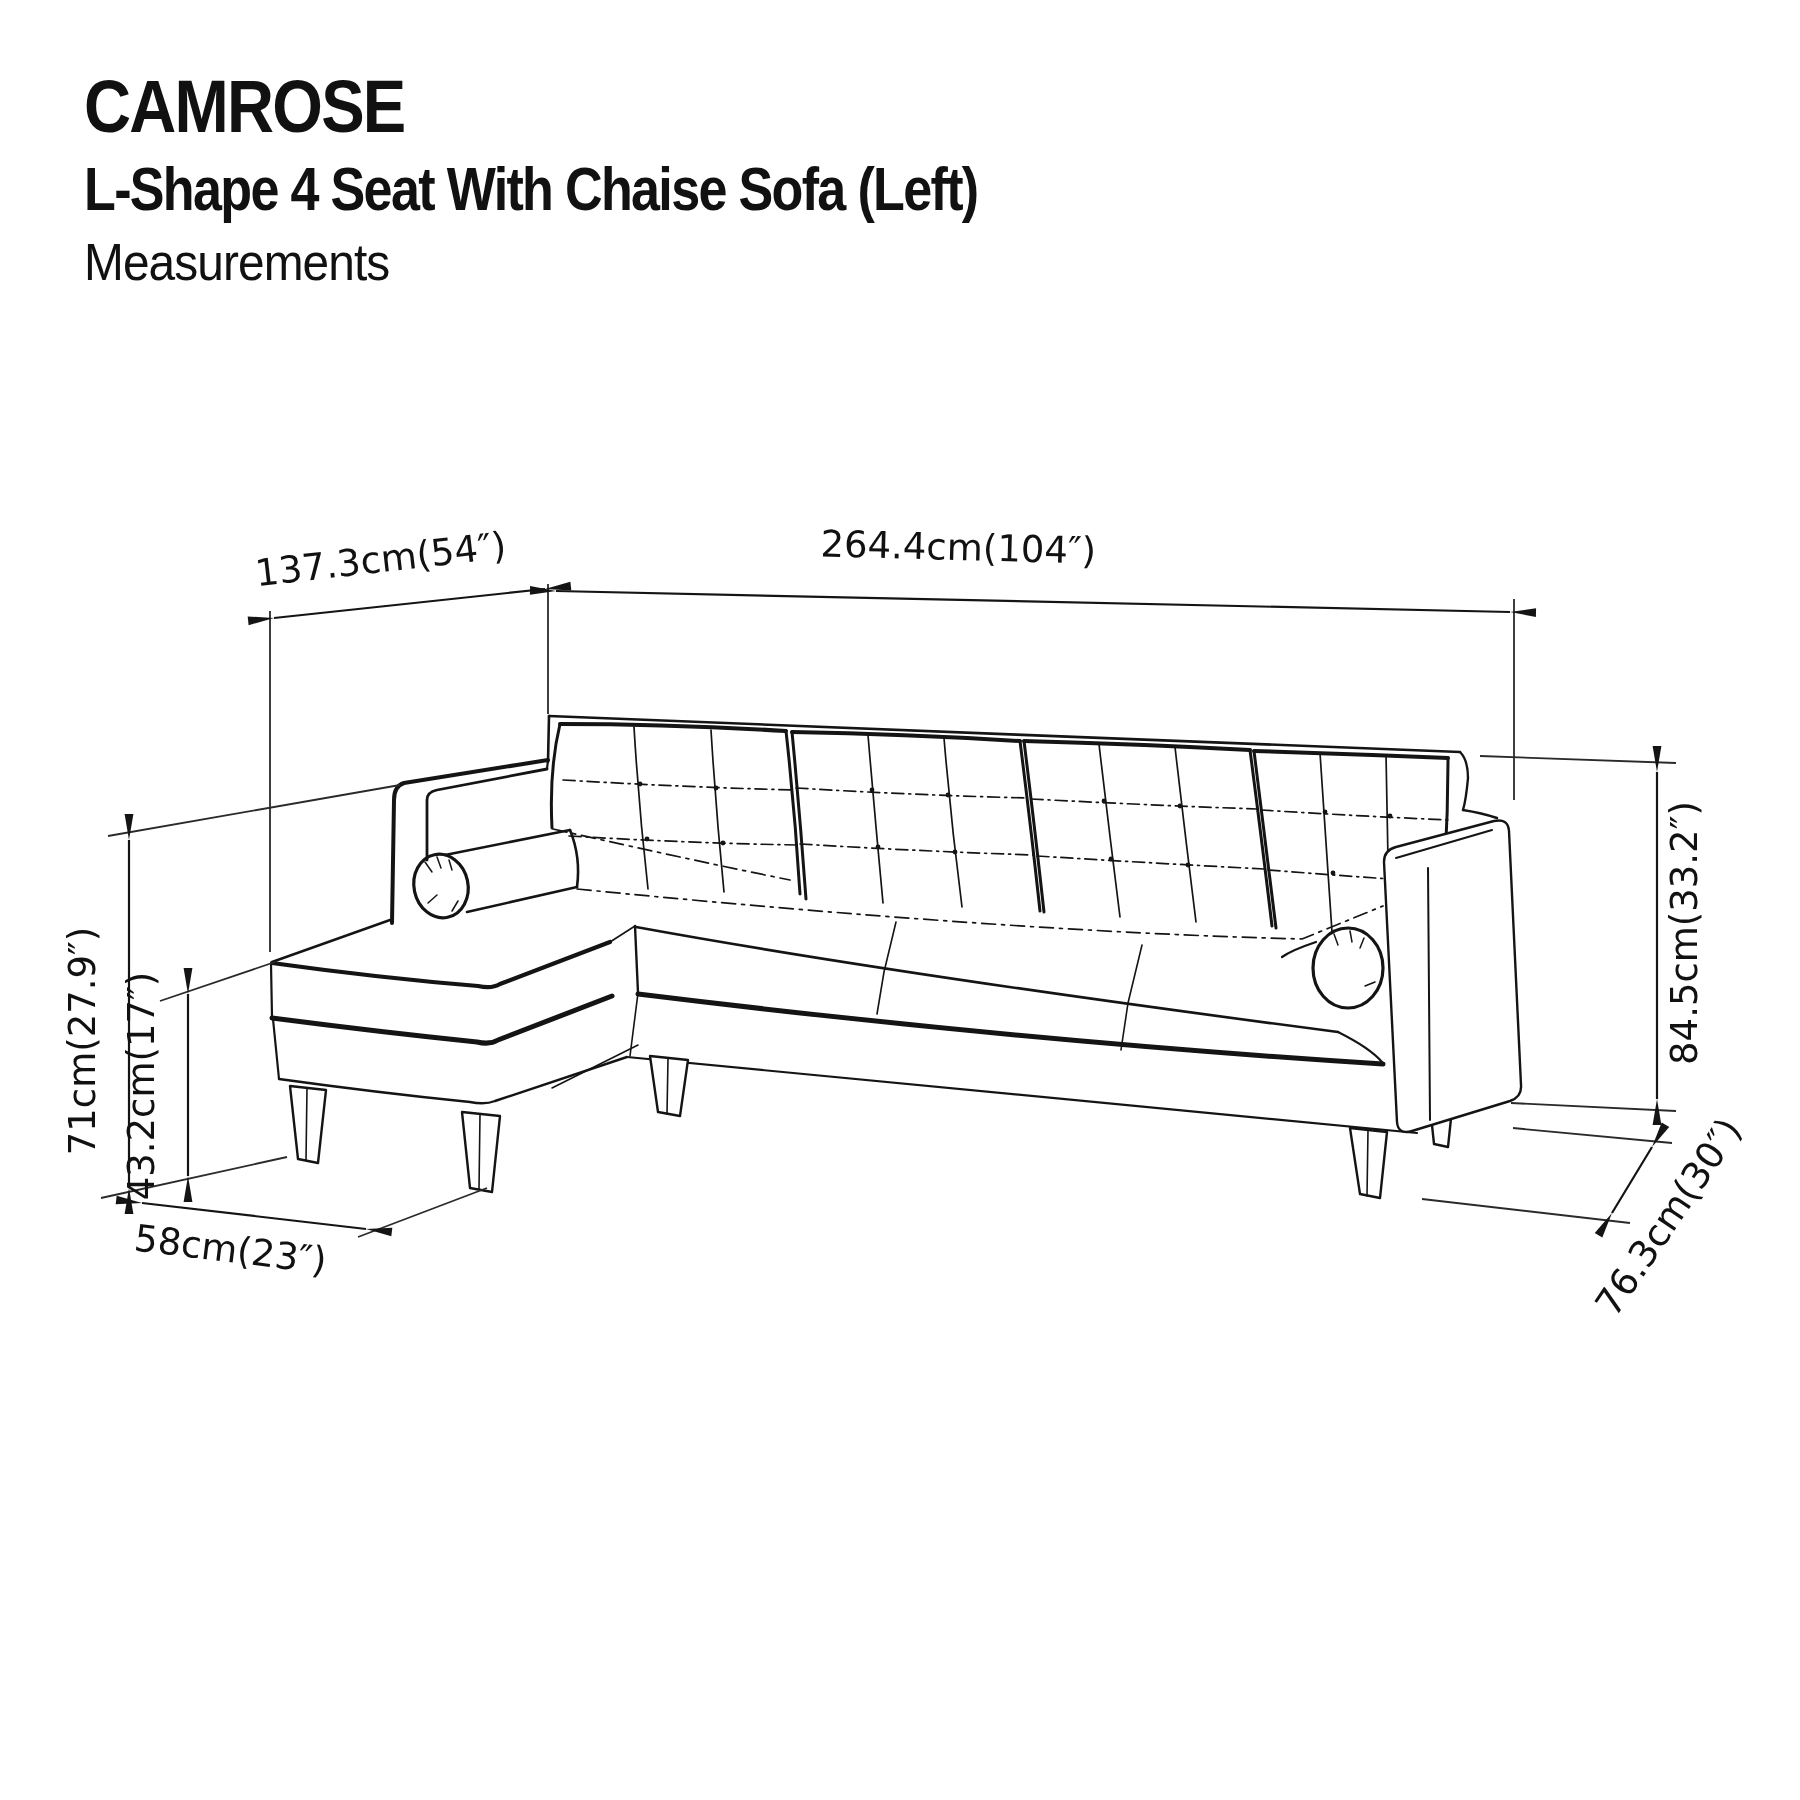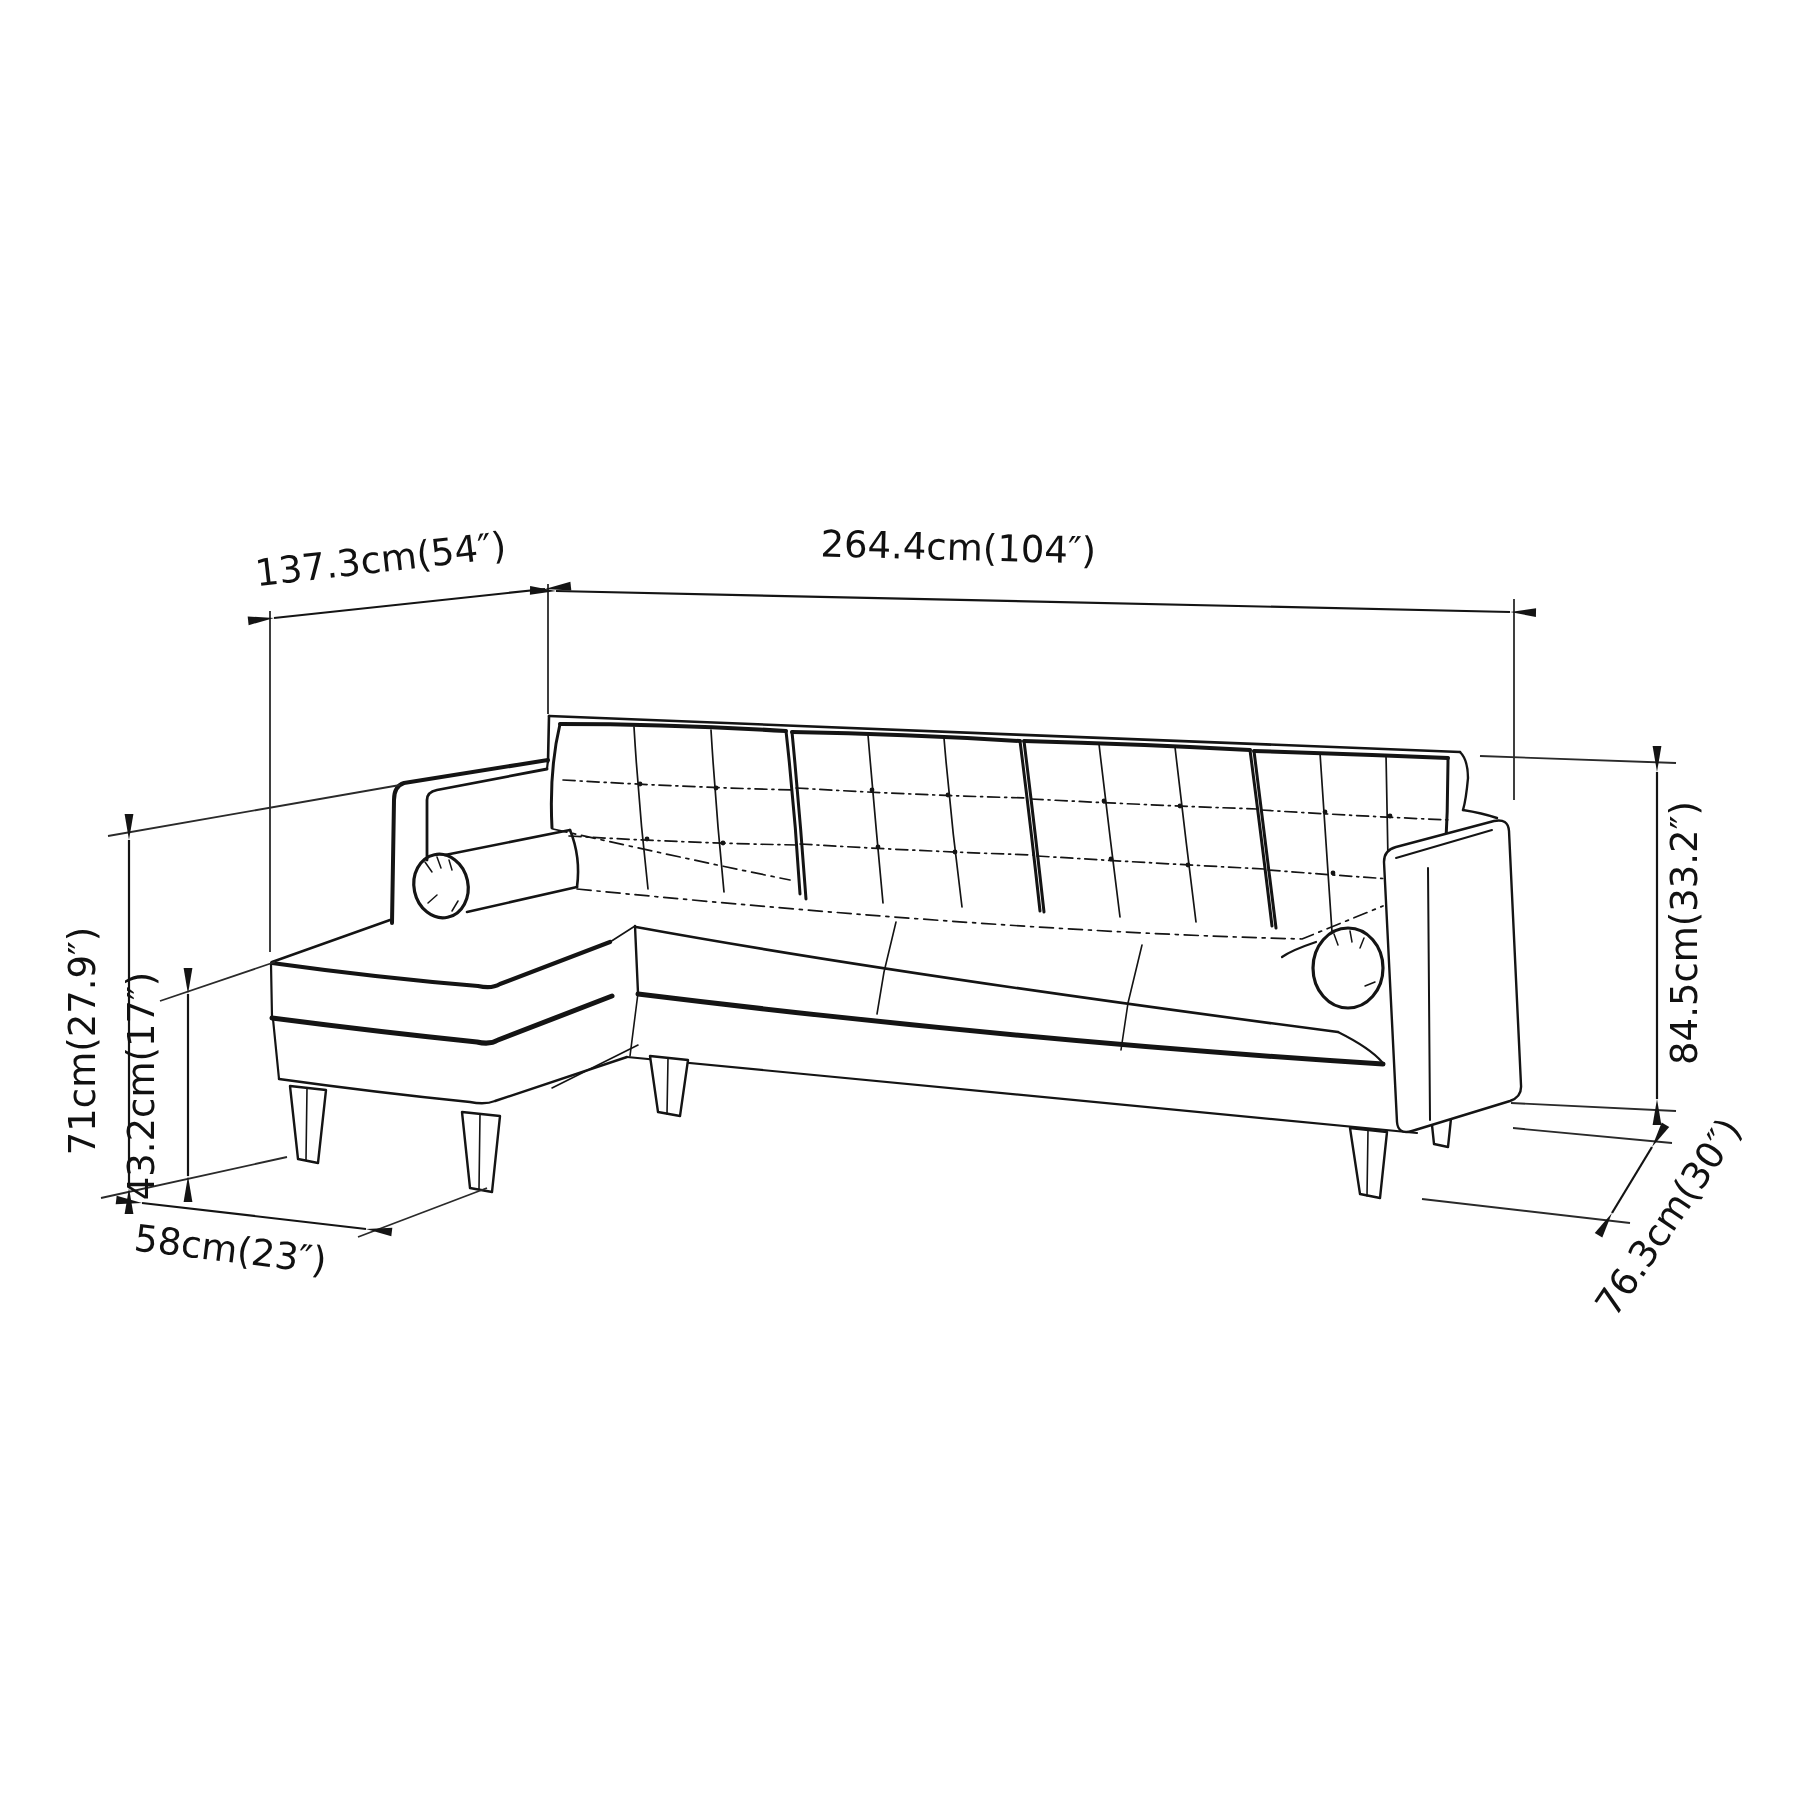--- a/index.html
+++ b/index.html
@@ -20,20 +20,25 @@
   .ext{stroke:#2a2a2a;stroke-width:1.8;fill:none;}
   .dimtxt{fill:#111;font-family:"DejaVu Sans","Liberation Sans",sans-serif;font-size:37px;}
   .leg{fill:#ffffff;stroke:#141414;stroke-width:2.4;stroke-linejoin:round;}
   .dot{fill:#141414;stroke:none;}
 </style>
 </head>
 <body>
 
 <div class="page">
 
+  <div class="hdr">
+    <div class="t1">CAMROSE</div>
+    <div class="t2">L-Shape 4 Seat With Chaise Sofa (Left)</div>
+    <div class="t3">Measurements</div>
+  </div>
 
   <svg width="1800" height="1800" viewBox="0 0 1800 1800">
     <defs>
       <marker id="arr" markerUnits="userSpaceOnUse" markerWidth="30" markerHeight="12" refX="1" refY="6" orient="auto-start-reverse">
         <path d="M1,6 L27,1.6 L27,10.4 Z" fill="#141414"></path>
       </marker>
     </defs>
 
     <g>
 

